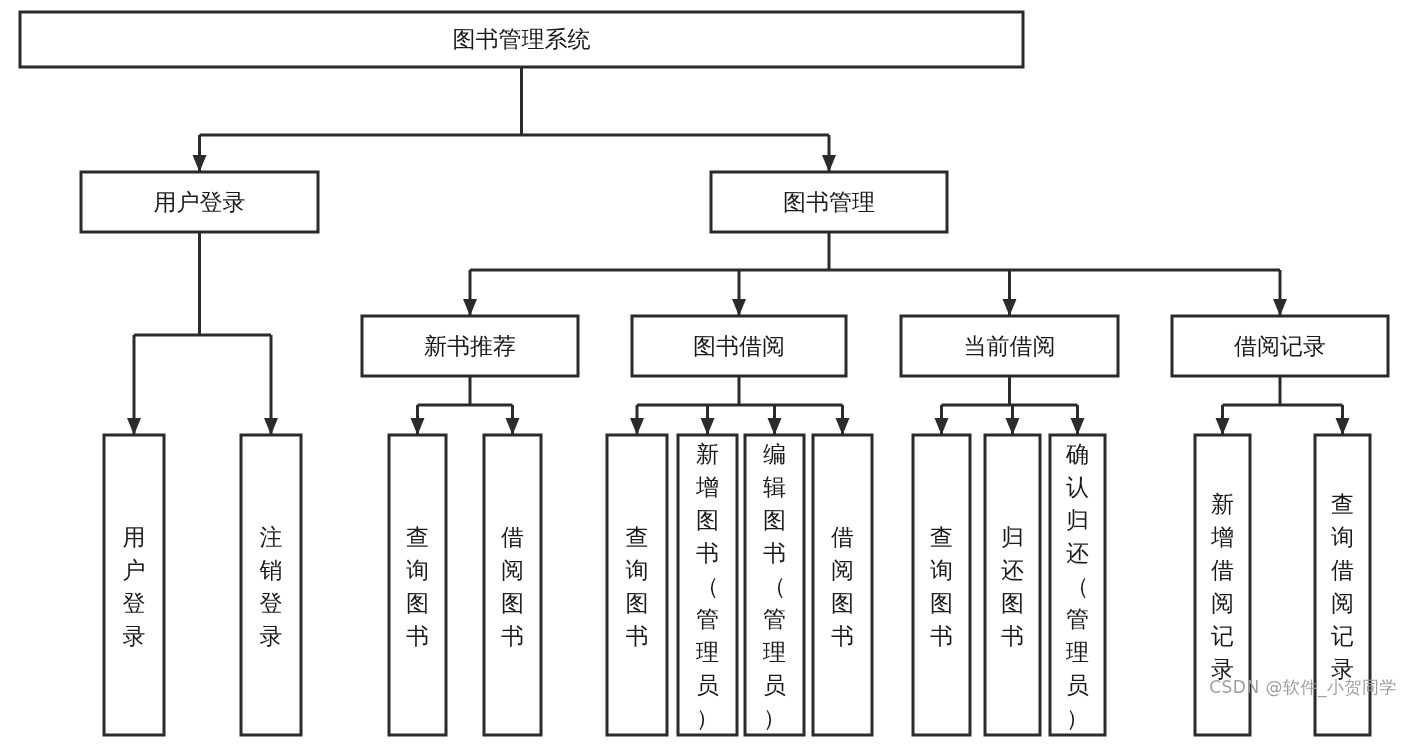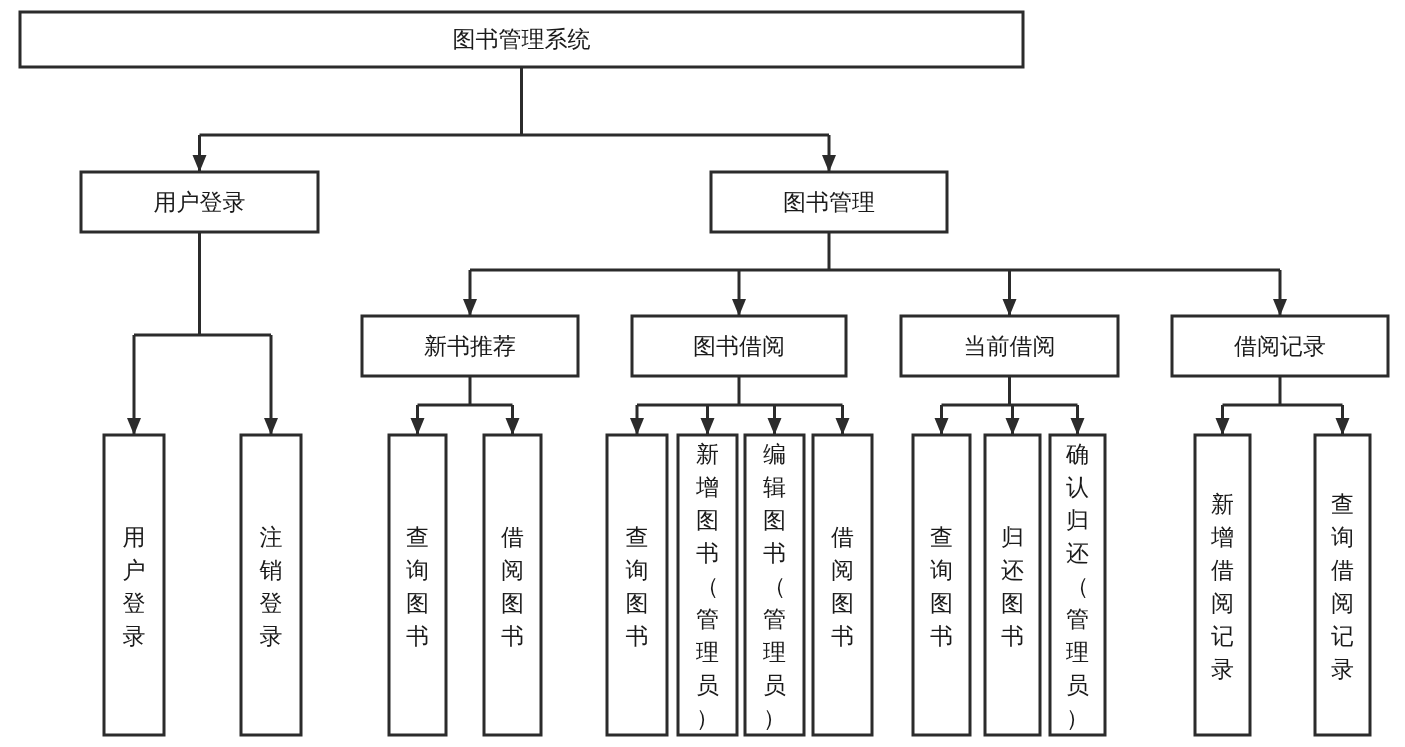--- a/index.html
+++ b/index.html
@@ -175,13 +175,14 @@
         <g>
           <rect x="1195" y="435" width="55" height="300" class="node-box"></rect>
           <text x="1222.5" y="511.74" class="node-label-vertical"><tspan x="1222.5" dy="0">新</tspan><tspan x="1222.5" dy="33">增</tspan><tspan x="1222.5" dy="33">借</tspan><tspan x="1222.5" dy="33">阅</tspan><tspan x="1222.5" dy="33">记</tspan><tspan x="1222.5" dy="33">录</tspan></text>
         </g>
         <g>
           <rect x="1315" y="435" width="55" height="300" class="node-box"></rect>
           <text x="1342.5" y="511.74" class="node-label-vertical"><tspan x="1342.5" dy="0">查</tspan><tspan x="1342.5" dy="33">询</tspan><tspan x="1342.5" dy="33">借</tspan><tspan x="1342.5" dy="33">阅</tspan><tspan x="1342.5" dy="33">记</tspan><tspan x="1342.5" dy="33">录</tspan></text>
         </g>
       </g>
   </svg>
+  <div class="watermark">CSDN @软件_小贺同学</div>
 </div>
 
 </body></html>

